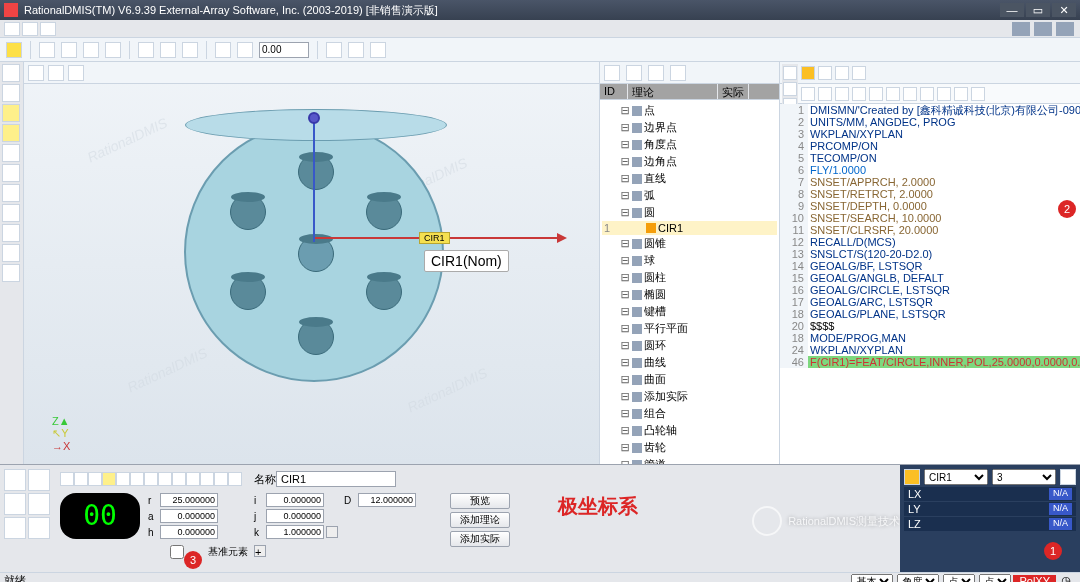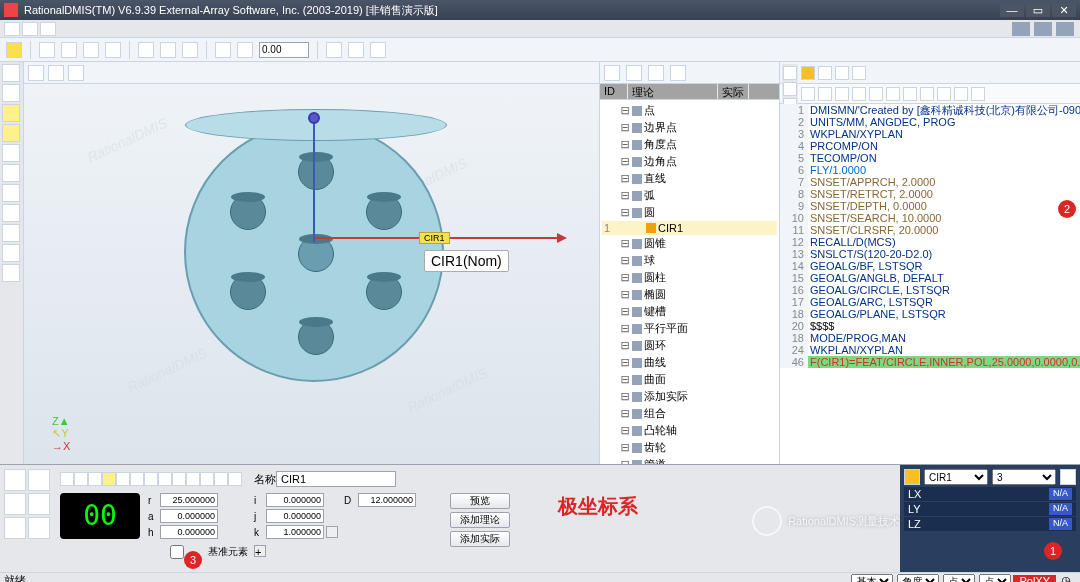--- a/index.html
+++ b/index.html
@@ -62,21 +62,21 @@
 .callout { position:absolute; width:18px; height:18px; background:#dc2626; color:#fff; border-radius:50%; text-align:center; line-height:18px; font-size:11px; z-index:5; }
 .rvtb { position:absolute; right:282px; top:64px; width:16px; background:#e5e7eb; display:flex; flex-direction:column; gap:2px; padding:2px 0; }
 .rvtb span { width:14px; height:14px; margin:0 auto; }
 .bottom { height:108px; background:#e5e7eb; border-top:1px solid #9ca3af; display:flex; }
 .bleft { width:56px; display:flex; flex-wrap:wrap; gap:2px; padding:4px; align-content:flex-start; }
 .bleft span { width:22px; height:22px; border:1px solid #cbd5e1; background:#fff; }
 .bmid { flex:1; padding:4px; }
 .btb { height:20px; display:flex; align-items:center; margin-bottom:4px; }
 .btb span { width:14px; height:14px; }
 .bdata { display:flex; gap:8px; align-items:flex-start; }
-.bdisp { width:80px; height:46px; background:#000; color:#0f0; font-size:28px; font-family:monospace; text-align:center; line-height:46px; border-radius:4px; }
+.bdisp { width:80px; height:46px; background:#000; color:#0f0; font-size:28px; font-family:monospace; text-align:center; line-height:46px; border-radius:16px; }
 .bfields { display:flex; gap:6px; }
 .bcol { display:flex; flex-direction:column; gap:2px; }
 .bfield { display:flex; align-items:center; gap:2px; }
 .bfield label { width:10px; font-size:10px; }
 .bfield input { width:58px; height:14px; font-size:9px; border:1px solid #9ca3af; padding:0 2px; text-align:right; }
 .bfield .ib { width:12px; height:12px; border:1px solid #9ca3af; background:#eee; }
 .bbtns { display:flex; flex-direction:column; gap:3px; }
 .bbtn { width:60px; height:16px; font-size:10px; border:1px solid #9ca3af; background:linear-gradient(#fff,#e5e7eb); border-radius:2px; text-align:center; }
 .bred { color:#dc2626; font-size:20px; font-weight:bold; margin-left:40px; font-family:"SimSun"; }
 .blogo { position:absolute; right:180px; bottom:46px; color:#fff; font-size:18px; opacity:.65; display:flex; align-items:center; gap:6px; text-shadow:0 0 4px rgba(0,0,0,.5);}

